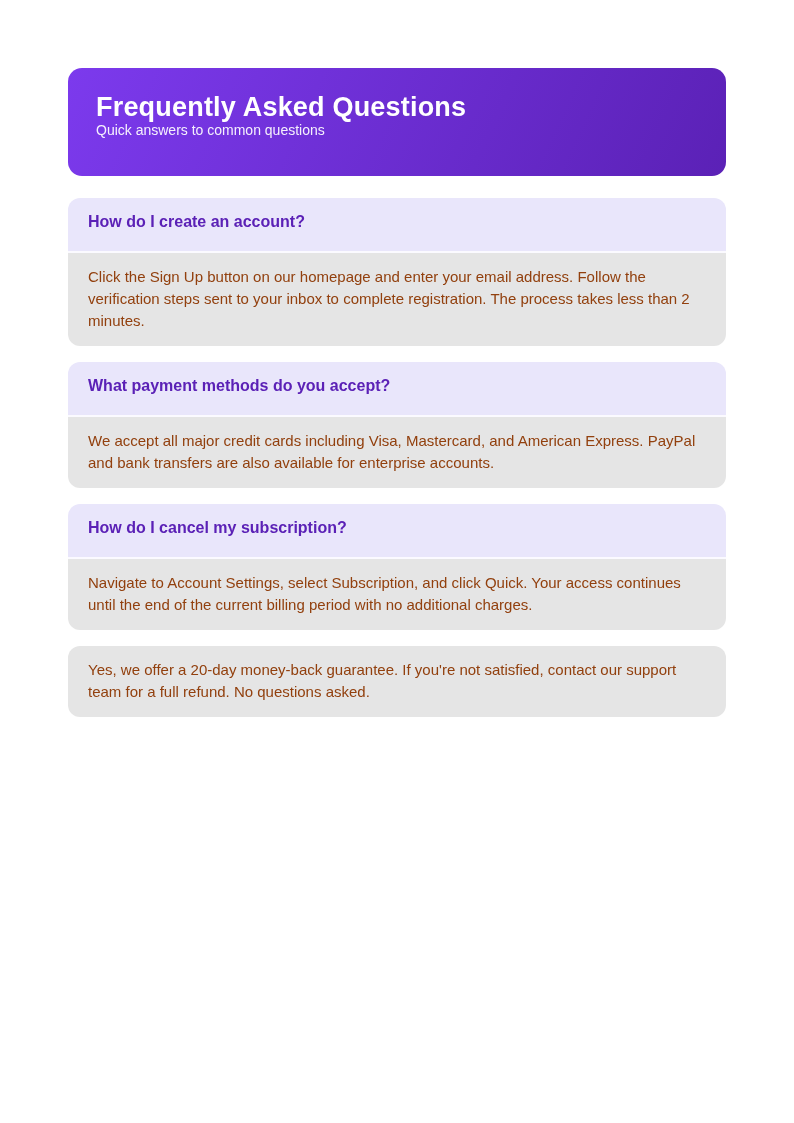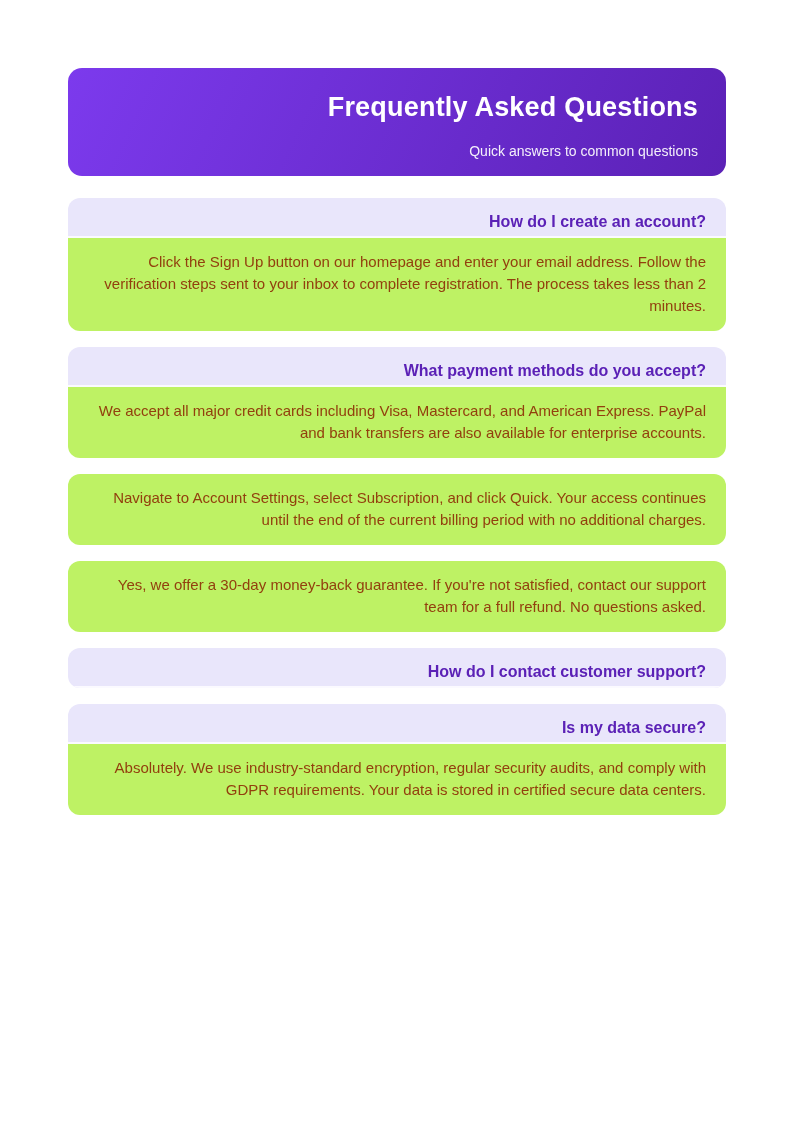--- a/index.html
+++ b/index.html
@@ -6,65 +6,64 @@
   html, body {
     width: 794px;
     background: #ffffff;
     font-family: "Liberation Sans", sans-serif;
   }
   body { min-height: 1123px; }
   .page {
     width: 794px;
     min-height: 1123px;
     padding: 68px 68px 0 68px;
-    text-align: right;
   }
   .faq-header {
     width: 658px;
     height: 108px;
     border-radius: 14px;
     background: linear-gradient(115deg, #7c3aed 0%, #5b21b6 100%);
     padding: 26px 28px 0 28px;
   }
   .faq-header h1 {
     color: #ffffff;
     font-size: 27px;
     font-weight: bold;
     letter-spacing: 0.2px;
     line-height: 1.0;
   }
   .faq-header .subtitle {
-    margin-top: 22px;
+    margin-top: 1px;
     color: #ffffff;
     opacity: 0.93;
     font-size: 14px;
   }
   .faq-list {
     margin-top: 22px;
     padding-bottom: 60px;
   }
   .faq-card {
     width: 658px;
     border-radius: 12px;
     overflow: hidden;
     margin-bottom: 16px;
   }
   .faq-question {
     background: #e9e6fb;
-    padding: 14px 20px 5px 20px;
+    padding: 14px 20px 20px 20px;
     border-bottom: 2px solid #fbfaff;
   }
   .faq-question span {
     color: #5b21b6;
     font-size: 16px;
     font-weight: bold;
     line-height: 19px;
   }
   .faq-answer {
-    background: #bef264;
+    background: #e5e5e5;
     padding: 13px 20px 14px 20px;
   }
   .faq-answer p {
     color: #92400e;
     font-size: 15px;
     line-height: 22px;
   }
 </style>
 </head>
 <body>
@@ -89,40 +88,32 @@
   <section class="faq-card">
     <div class="faq-question">
       <span>What payment methods do you accept?</span>
     </div>
     <div class="faq-answer">
       <p>We accept all major credit cards including Visa, Mastercard, and American Express. PayPal and bank transfers are also available for enterprise accounts.</p>
     </div>
   </section>
 
   <section class="faq-card">
+    <div class="faq-question">
+      <span>How do I cancel my subscription?</span>
+    </div>
     <div class="faq-answer">
       <p>Navigate to Account Settings, select Subscription, and click Quick. Your access continues until the end of the current billing period with no additional charges.</p>
     </div>
   </section>
 
   <section class="faq-card">
     <div class="faq-answer">
-      <p>Yes, we offer a 30-day money-back guarantee. If you're not satisfied, contact our support team for a full refund. No questions asked.</p>
+      <p>Yes, we offer a 20-day money-back guarantee. If you're not satisfied, contact our support team for a full refund. No questions asked.</p>
     </div>
   </section>
 
   <section class="faq-card">
-    <div class="faq-question">
-      <span>How do I contact customer support?</span>
-    </div>
   </section>
 
-  <section class="faq-card">
-    <div class="faq-question">
-      <span>Is my data secure?</span>
-    </div>
-    <div class="faq-answer">
-      <p>Absolutely. We use industry-standard encryption, regular security audits, and comply with GDPR requirements. Your data is stored in certified secure data centers.</p>
-    </div>
-  </section>
 </main>
 
 </div>
 
 </body></html>

